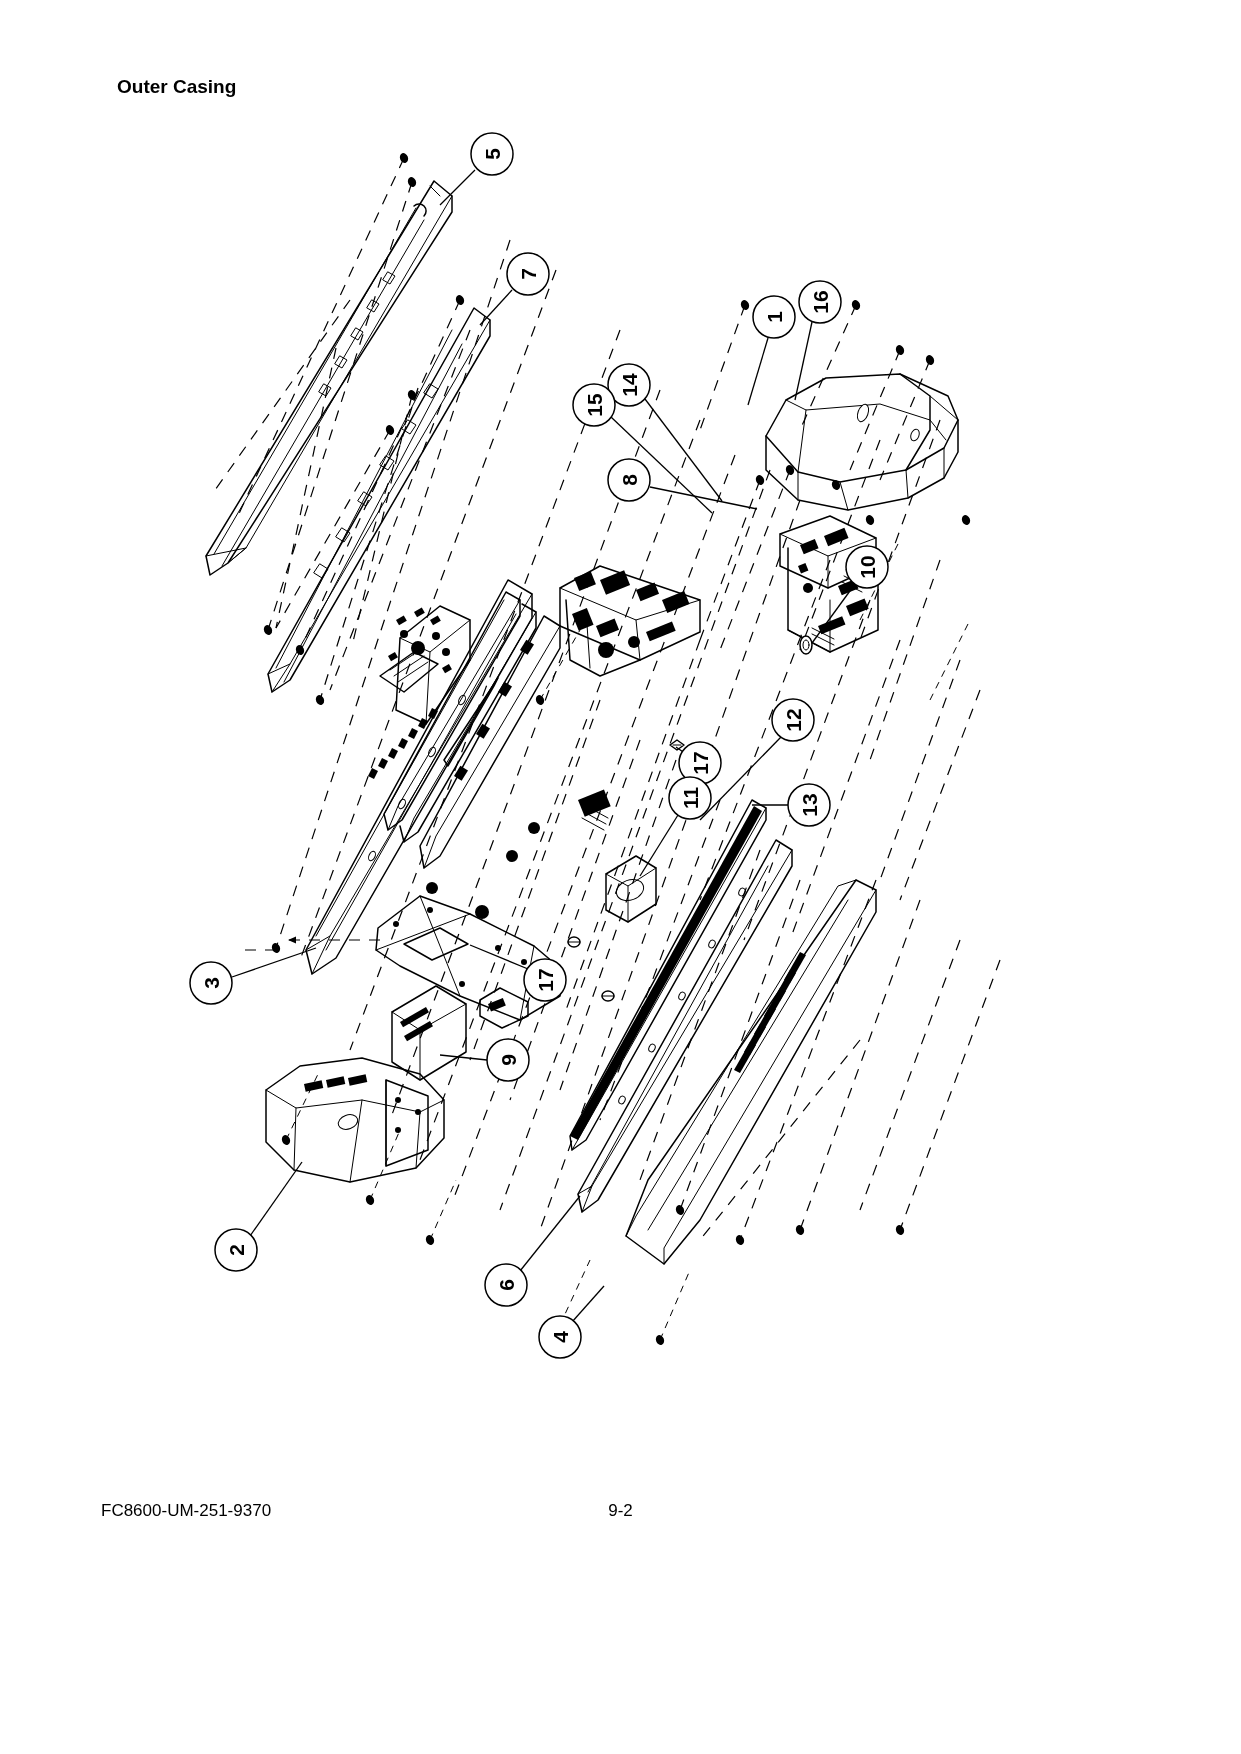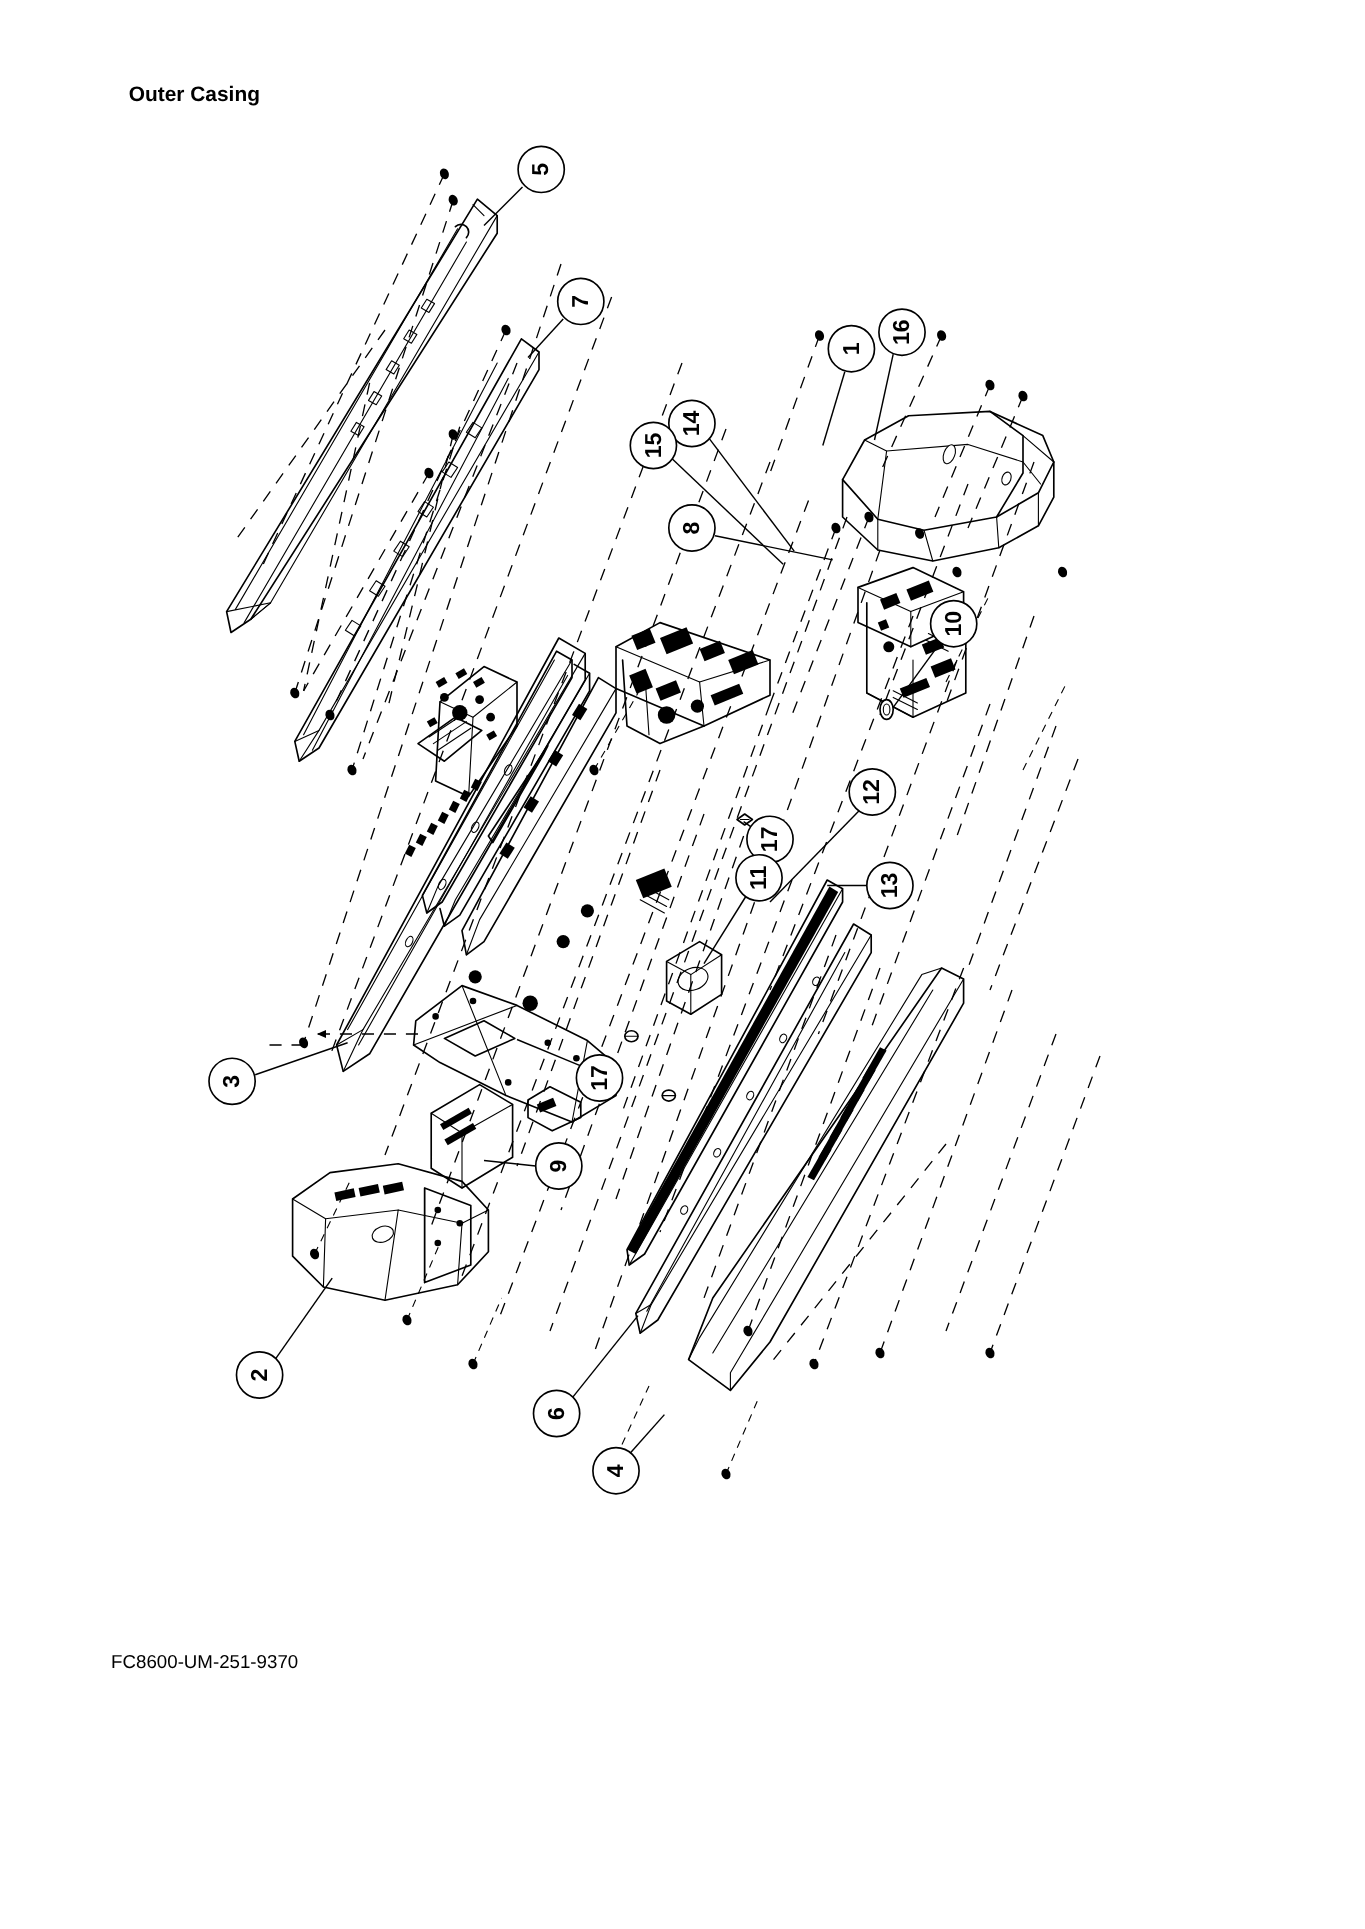--- a/index.html
+++ b/index.html
@@ -574,14 +574,15 @@
           <line class="lead" x1="572" y1="1322" x2="604" y2="1286"></line>
           <circle class="wht" cx="560" cy="1337" r="21"></circle>
           <text class="balloon-num" x="560" y="1337" text-anchor="middle" dominant-baseline="central" transform="rotate(-90 560 1337)">4</text>
         </g>
 
       </g>
     </svg>
   </div>
 
   <div id="footer-docid">FC8600-UM-251-9370</div>
+  <div id="footer-pagenum">9-2</div>
 
 </div>
 
 </body></html>

